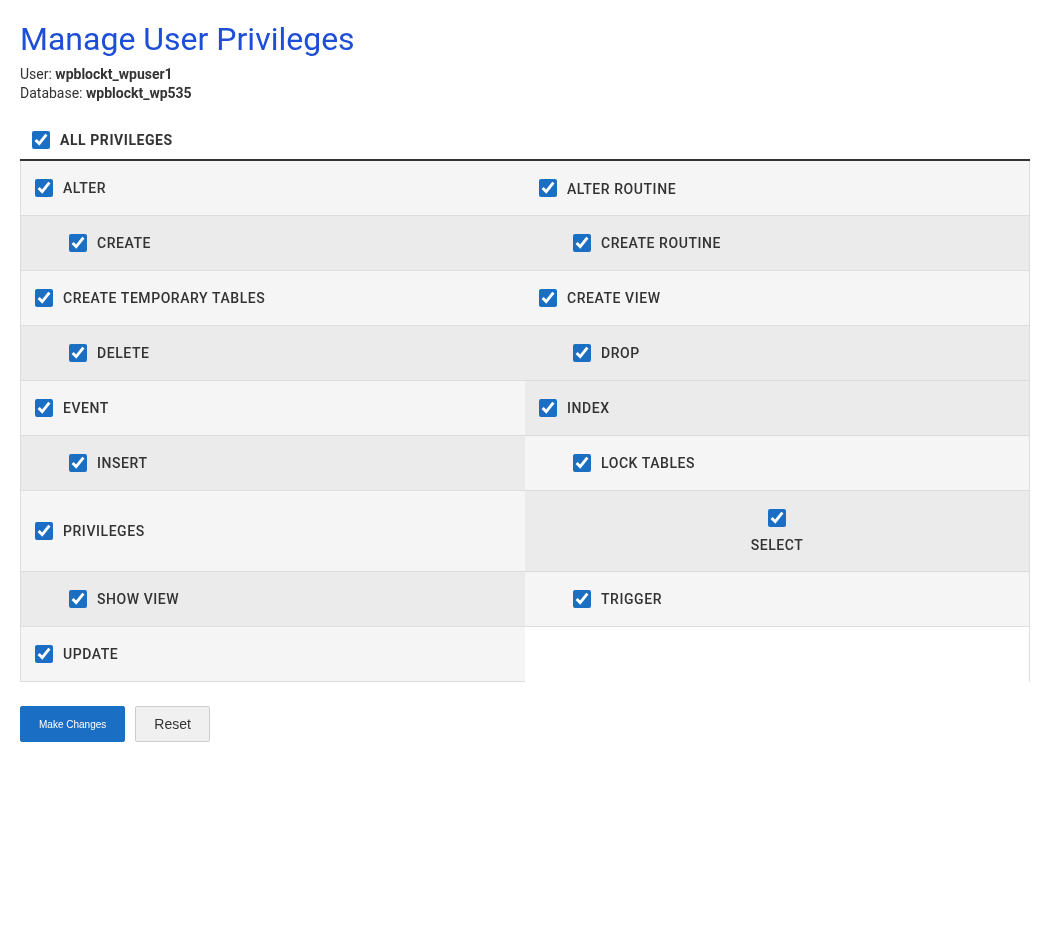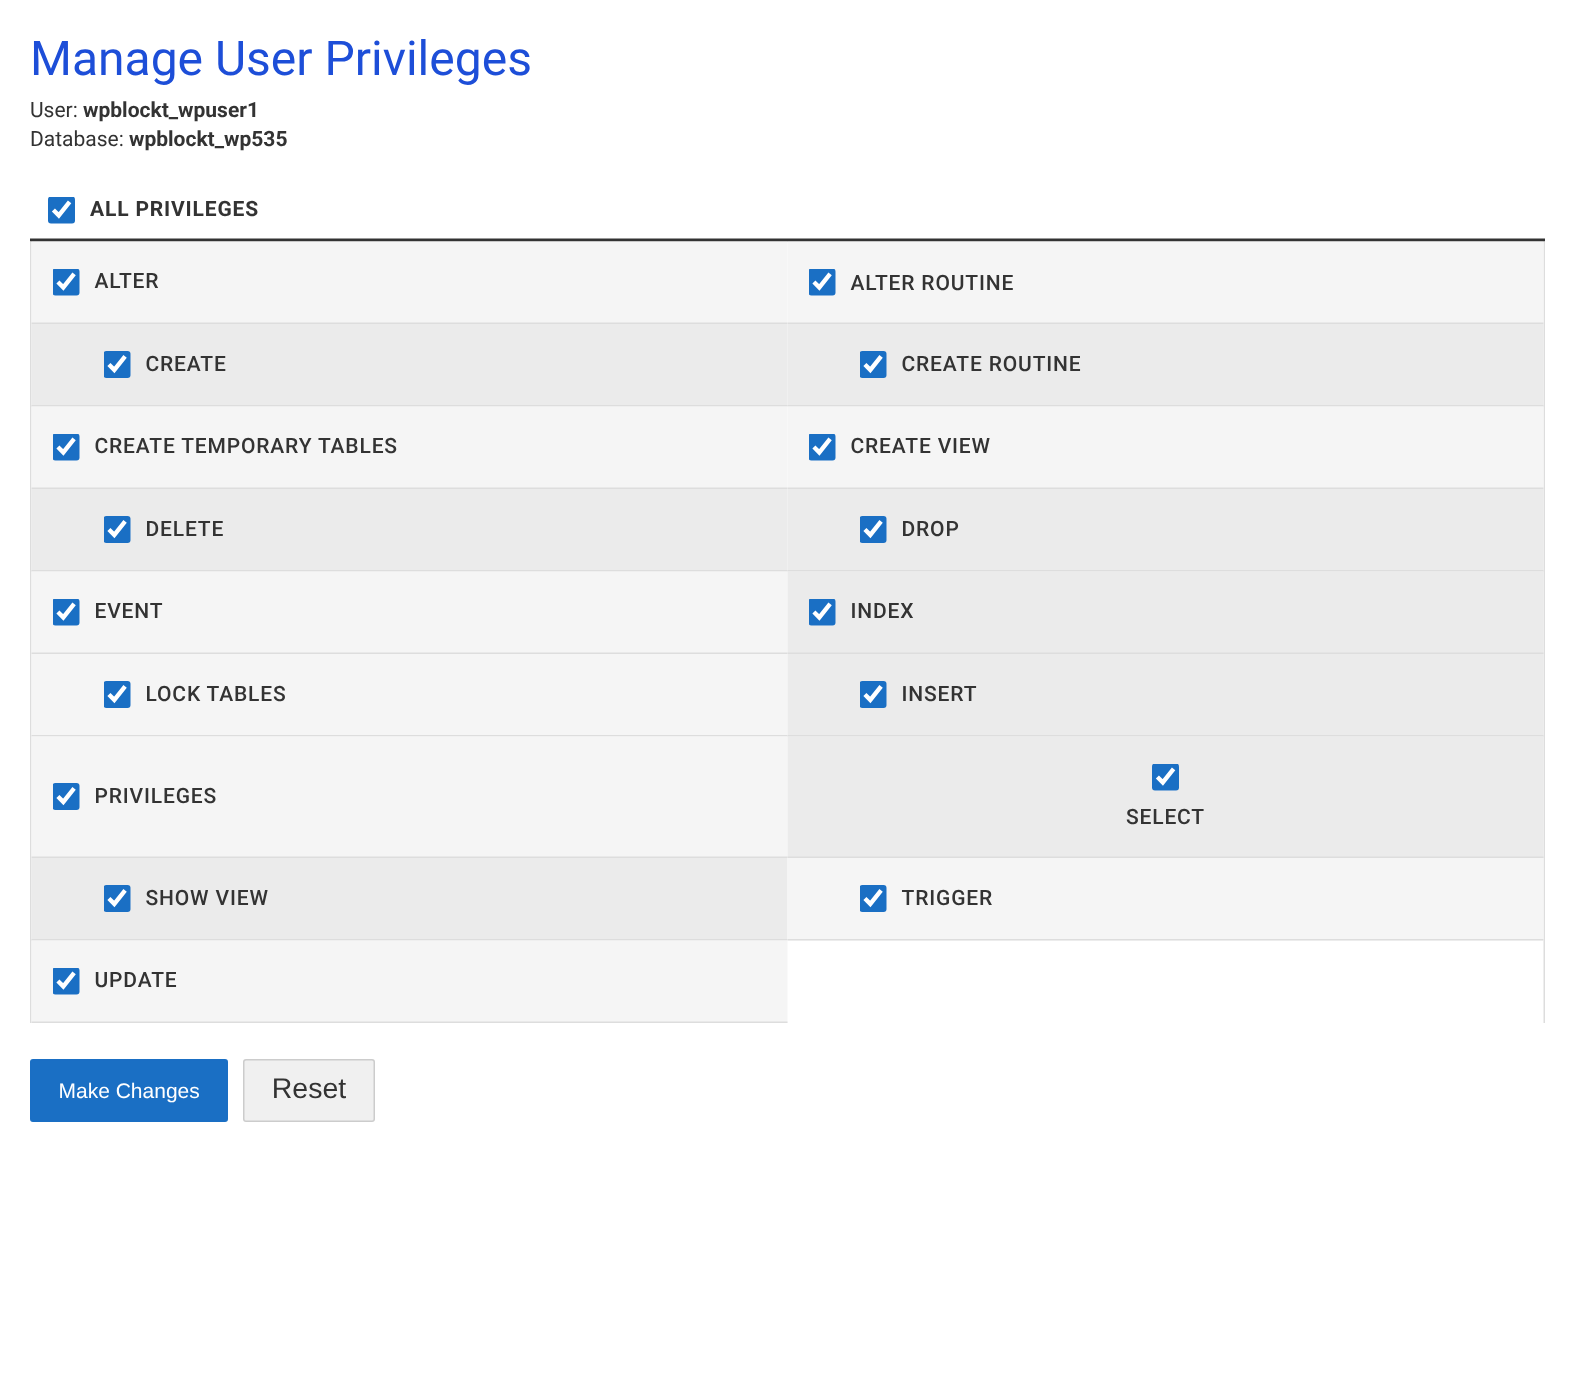--- a/index.html
+++ b/index.html
@@ -76,30 +76,30 @@
     .actions {
       margin-top: 24px;
       display: flex;
       gap: 10px;
     }
     .btn-make-changes {
       background: #1a6fc4;
       color: #fff;
       border: 1px solid #1a6fc4;
       padding: 9px 18px;
-      font-size: 14px;
+      font-size: 10px;
       cursor: pointer;
       border-radius: 2px;
     }
     .btn-reset {
       background: #f0f0f0;
       color: #333;
       border: 1px solid #ccc;
       padding: 9px 18px;
-      font-size: 19px;
+      font-size: 14px;
       cursor: pointer;
       border-radius: 2px;
     }
   </style>
 </head>
 <body>
 
 <h1>Manage User Privileges</h1>
 
 <div class="meta-line">
@@ -150,27 +150,27 @@
       <label for="priv_drop">DROP</label>
     </div>
     <div class="priv-cell" style="background: rgb(245, 245, 245);">
       <input type="checkbox" id="priv_event" checked="" style="">
       <label for="priv_event">EVENT</label>
     </div>
     <div class="priv-cell" style="background: rgb(235, 235, 235);">
       <input type="checkbox" id="priv_index" checked="" style="">
       <label for="priv_index">INDEX</label>
     </div>
+    <div class="priv-cell" style="background: rgb(235, 235, 235);">
+      <input type="checkbox" id="priv_insert" checked="" style="">
+      <label for="priv_insert">INSERT</label>
+    </div>
     <div class="priv-cell" style="background: rgb(245, 245, 245);">
       <input type="checkbox" id="priv_lock_tables" checked="" style="">
       <label for="priv_lock_tables">LOCK TABLES</label>
-    </div>
-    <div class="priv-cell" style="background: rgb(235, 235, 235);">
-      <input type="checkbox" id="priv_insert" checked="" style="">
-      <label for="priv_insert">INSERT</label>
     </div>
     <div class="priv-cell" style="background: rgb(245, 245, 245);">
       <input type="checkbox" id="priv_references" checked="" style="">
       <label for="priv_references">PRIVILEGES</label>
     </div>
     <div class="priv-cell" style="background: rgb(235, 235, 235); flex-direction: column;">
       <input type="checkbox" id="priv_select" checked="" style="">
       <label for="priv_select">SELECT</label>
     </div>
     <div class="priv-cell" style="background: rgb(235, 235, 235);">

